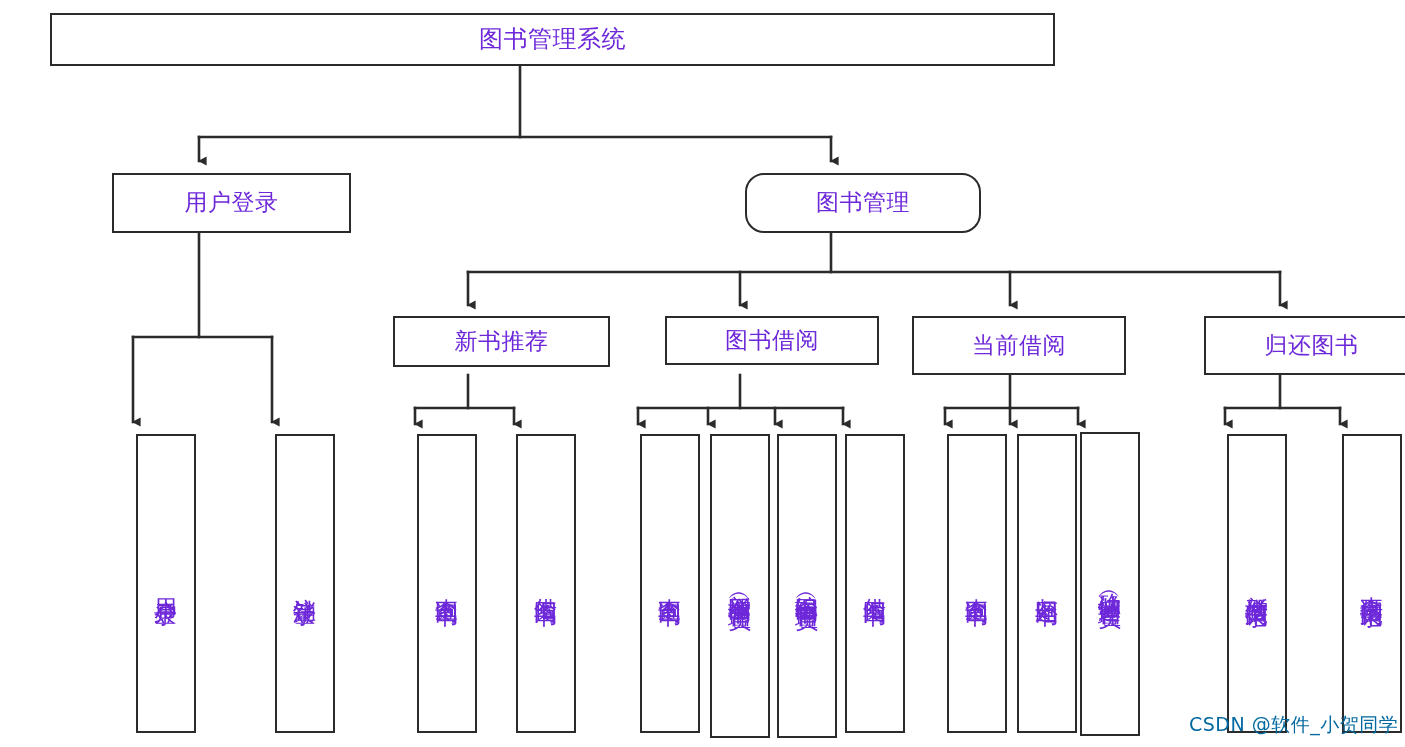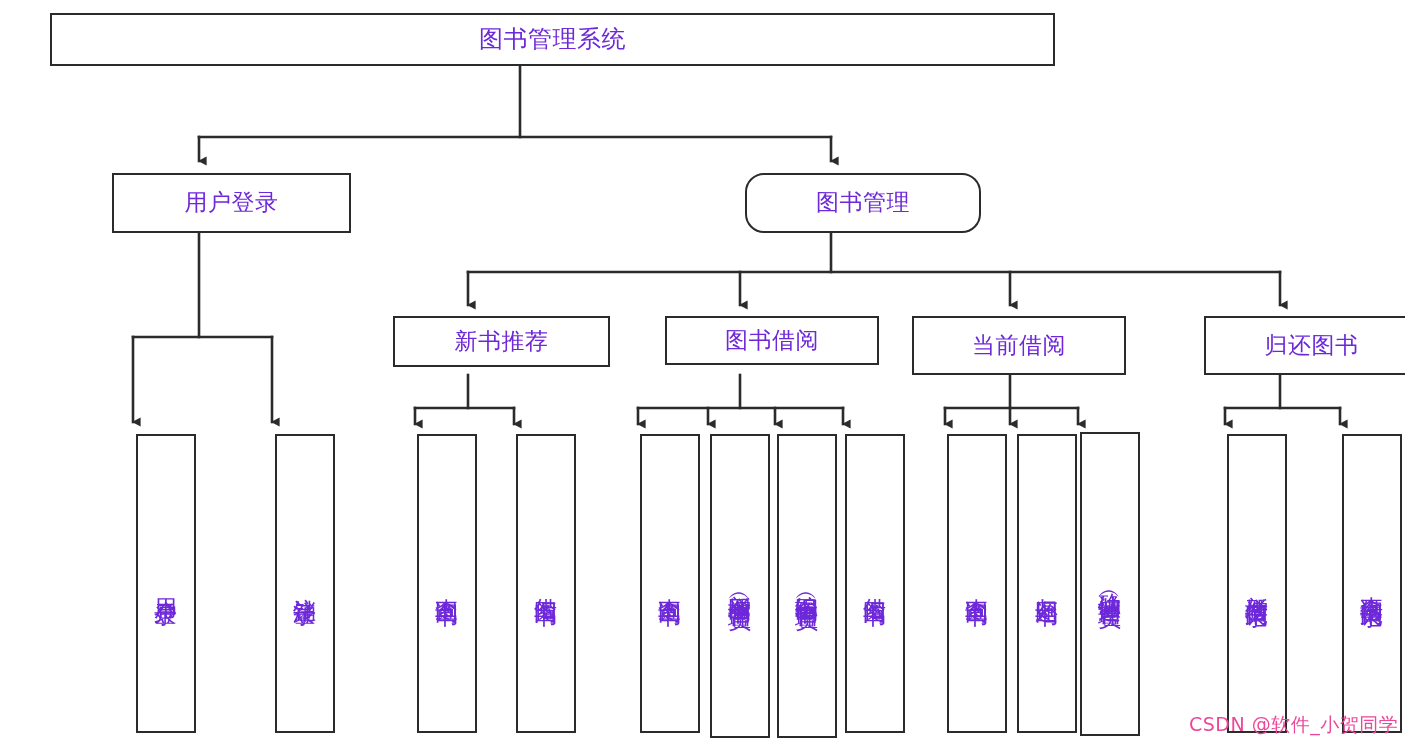--- a/index.html
+++ b/index.html
@@ -61,21 +61,21 @@
     font-size: 23px;
     line-height: 1.05;
     letter-spacing: 2px;
     white-space: nowrap;
   }
   #watermark {
     position: absolute;
     left: 1189px;
     top: 712px;
     font-size: 19px;
-    color: #ec4899;
+    color: #0369a1;
     letter-spacing: 0.5px;
     white-space: nowrap;
     font-family: "DejaVu Sans", "Liberation Sans", sans-serif;
   }
 </style>
 </head>
 <body>
 
 <div id="canvas">
 

